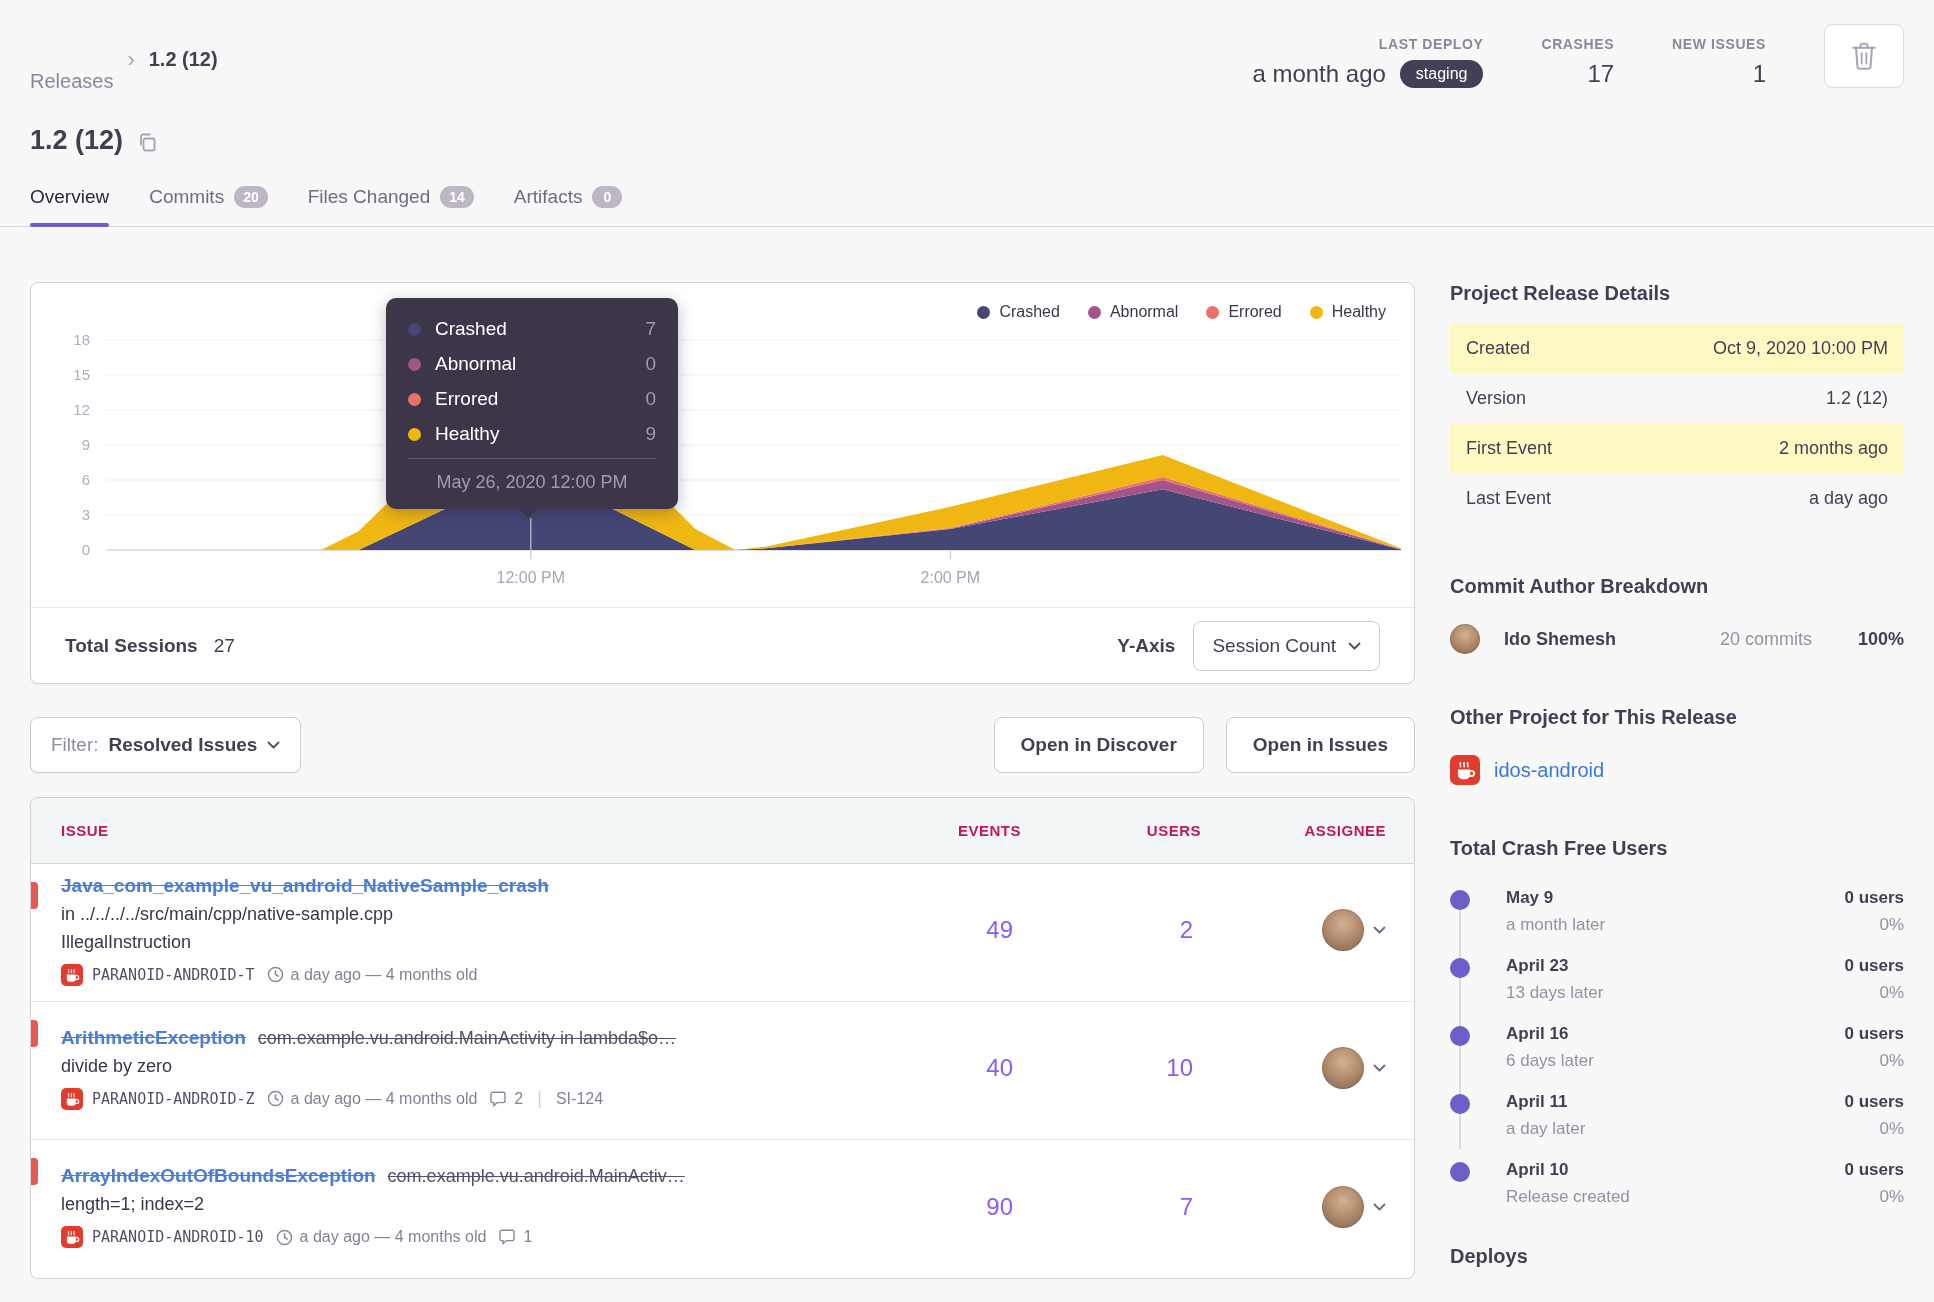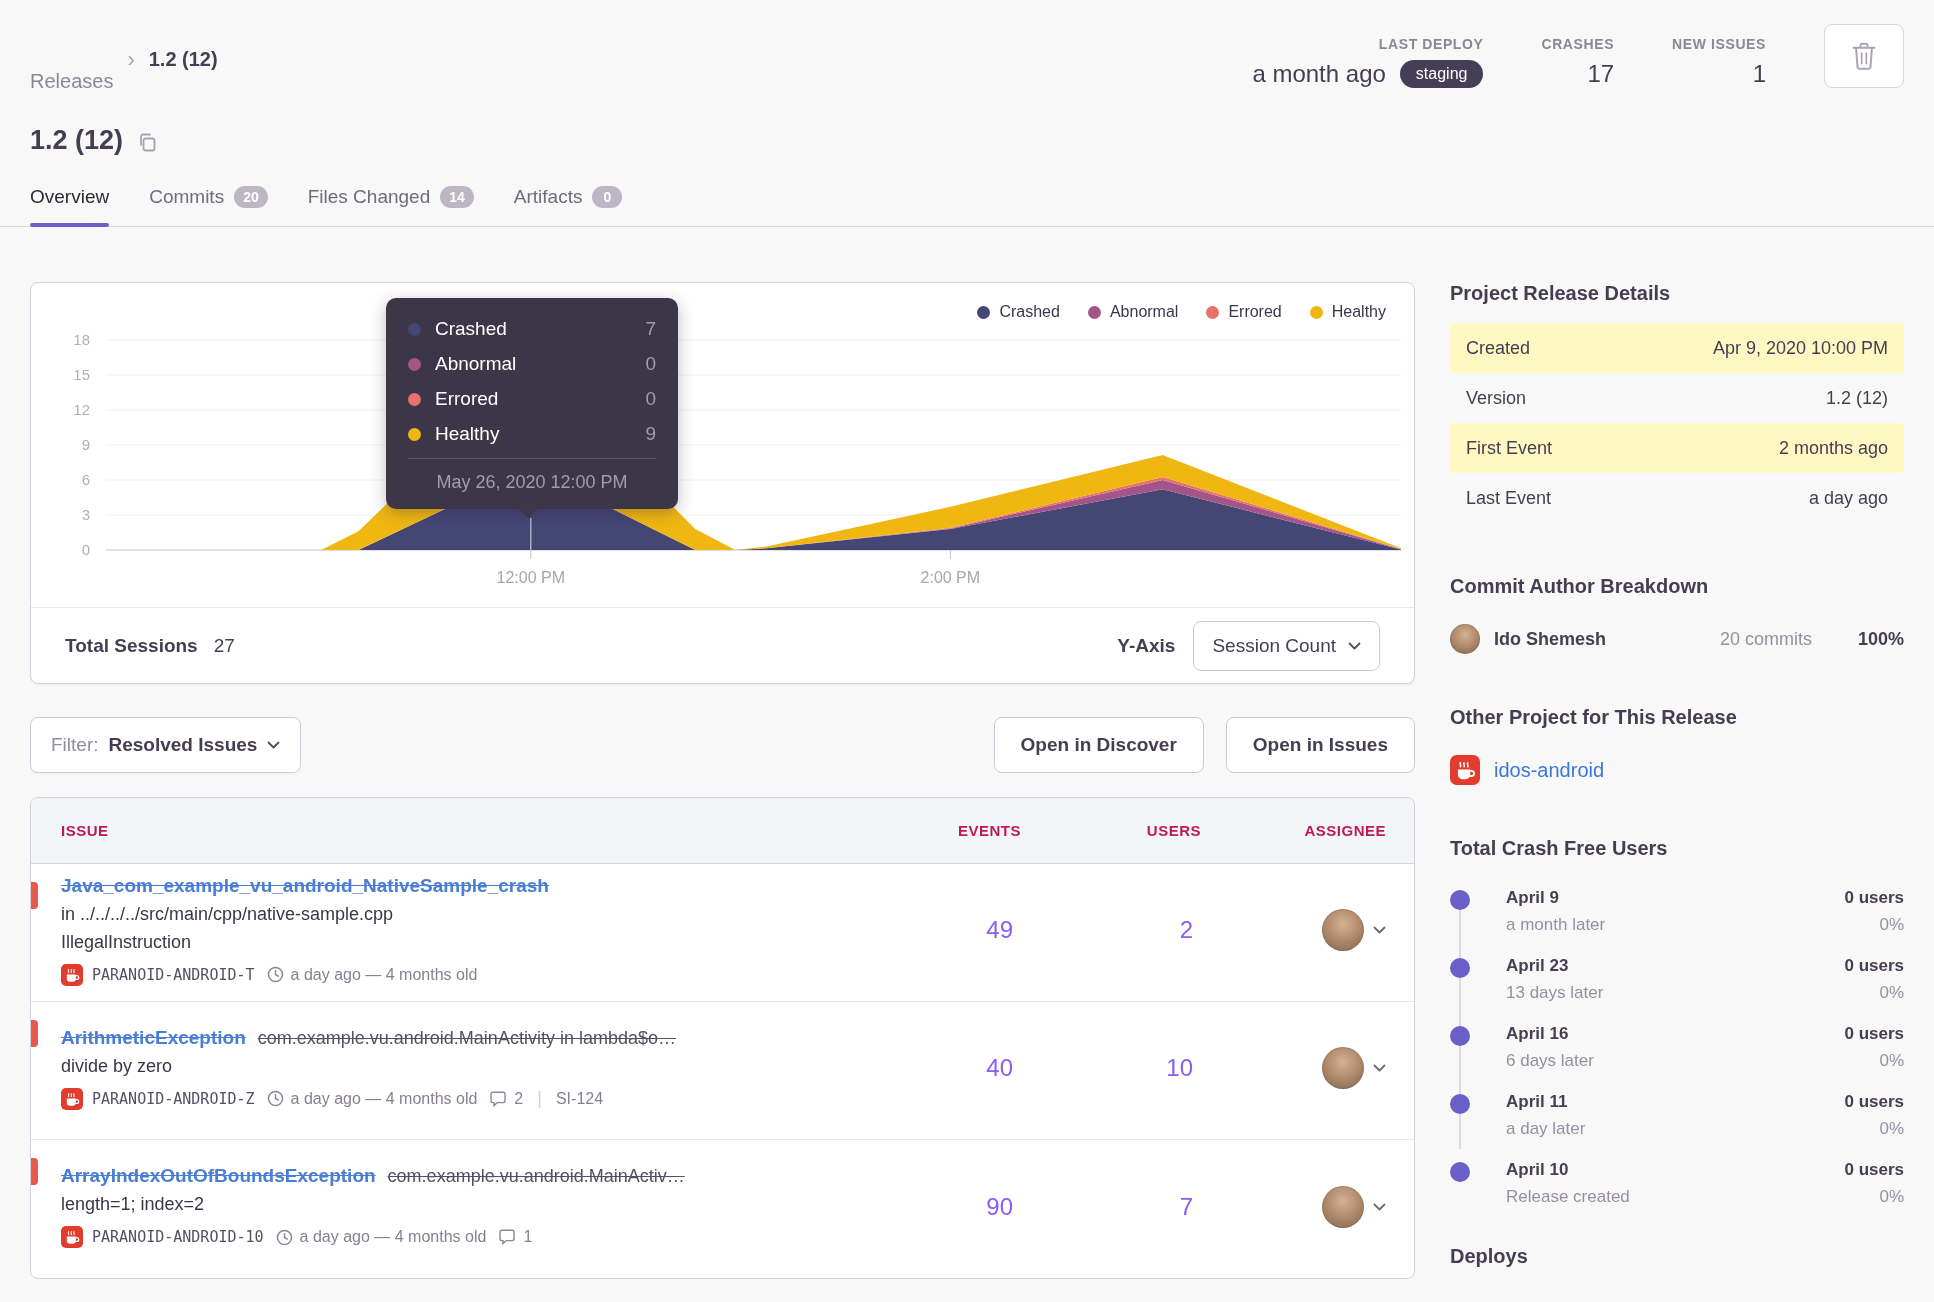--- a/index.html
+++ b/index.html
@@ -110,21 +110,21 @@
   .avatar.sm { width:30px; height:30px; }
 
   
   .side-heading { font-size:20px; font-weight:bold; color:#453e52; }
   .details-table { margin-top:18px; }
   .detail-row { display:flex; justify-content:space-between; align-items:center; height:50px; padding:0 16px;
                 font-size:18px; color:#453e52; border-radius:4px; }
   .detail-row.shade { background:#fef9c3; }
   .sec { margin-top:52px; }
   .author-row { margin-top:26px; display:flex; align-items:center; font-size:18px; }
-  .author-name { font-weight:bold; margin-left:14px; flex:1; }
+  .author-name { font-weight:bold; margin-left:24px; flex:1; }
   .author-commits { color:#968fa3; }
   .author-pct { font-weight:bold; margin-left:46px; }
   .other-link-row { margin-top:26px; display:flex; align-items:center; gap:14px; }
   .proj-link { font-size:20px; color:#3b77d9; cursor:pointer; }
   .timeline { margin-top:28px; position:relative; }
   .timeline::before { content:""; position:absolute; left:9px; top:14px; height:calc(100% - 72px); width:2px; background:#ddd8e6; }
   .tl-entry { position:relative; padding-left:56px; margin-bottom:21px; }
   .tl-dot { position:absolute; left:0; top:2px; width:20px; height:20px; border-radius:50%; background:#6a5ec9; }
   .tl-line1 { display:flex; justify-content:space-between; font-size:17px; font-weight:bold; color:#453e52; }
   .tl-line2 { display:flex; justify-content:space-between; font-size:17px; color:#968fa3; margin-top:7px; }
@@ -466,21 +466,21 @@
           </div>
         </div>
       </div>
     </div>
 
     <aside class="right-col">
       <h3 class="side-heading">Project Release Details</h3>
       <div class="details-table">
         <div class="detail-row shade">
           <span>Created</span>
-          <span>Apr 9, 2020 10:00 PM</span>
+          <span>Oct 9, 2020 10:00 PM</span>
         </div>
         <div class="detail-row">
           <span>Version</span>
           <span>1.2 (12)</span>
         </div>
         <div class="detail-row shade">
           <span>First Event</span>
           <span>2 months ago</span>
         </div>
         <div class="detail-row">
@@ -508,21 +508,21 @@
             </svg>
         </span>
         <span class="proj-link">idos-android</span>
       </div>
 
       <h3 class="side-heading sec">Total Crash Free Users</h3>
       <div class="timeline">
         <div class="tl-entry">
           <span class="tl-dot"></span>
           <div class="tl-line1">
-            <span>April 9</span>
+            <span>May 9</span>
             <span>0 users</span>
           </div>
           <div class="tl-line2">
             <span>a month later</span>
             <span>0%</span>
           </div>
         </div>
         <div class="tl-entry">
           <span class="tl-dot"></span>
           <div class="tl-line1">

